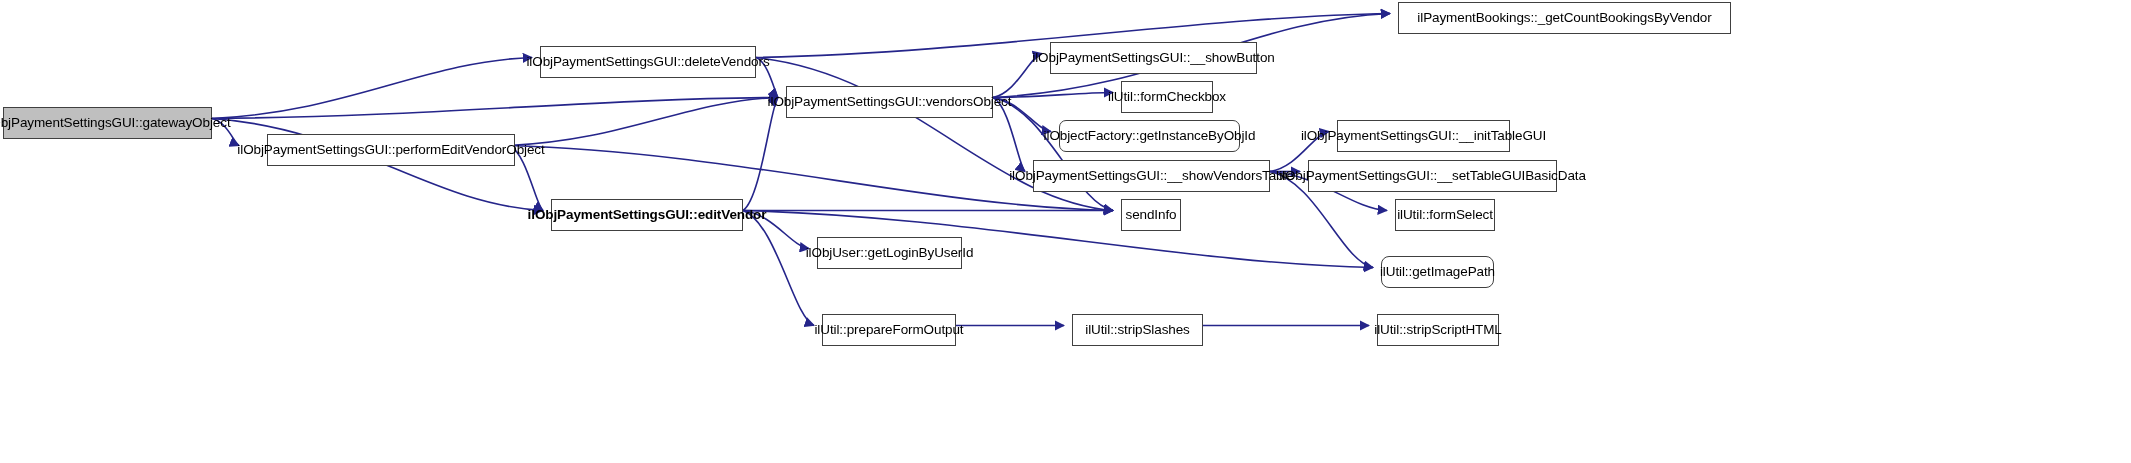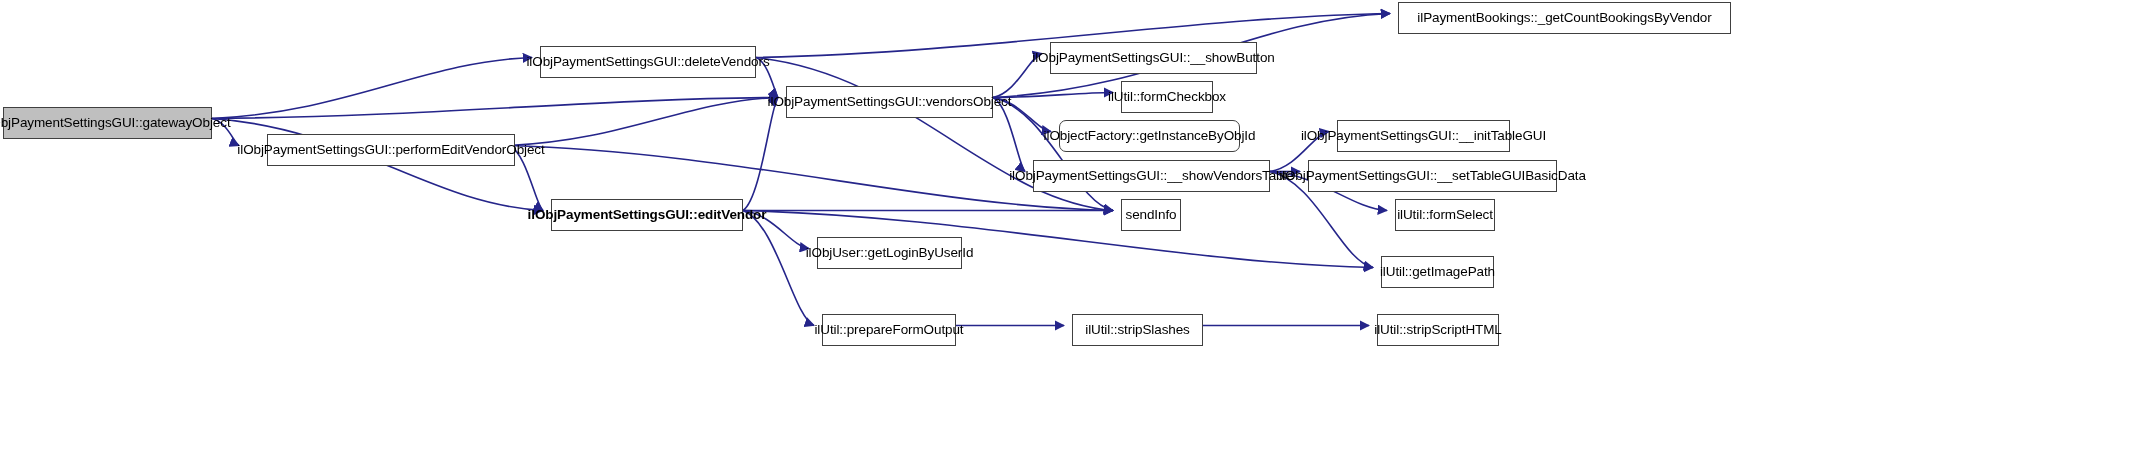--- a/index.html
+++ b/index.html
@@ -125,21 +125,21 @@
       </div>
       <div class="node" style="left: 1308px; top: 160px; width: 249px; height: 23px; align-items: center;">
         <span class="label">ilObjPaymentSettingsGUI::__setTableGUIBasicData</span>
       </div>
       <div class="node" style="left: 1121px; top: 199px; width: 60px; height: 23px; align-items: center;">
         <span class="label">sendInfo</span>
       </div>
       <div class="node" style="left: 1395px; top: 199px; width: 100px; height: 23px;">
         <span class="label">ilUtil::formSelect</span>
       </div>
-      <div class="node" style="left: 1381px; top: 256px; width: 113px; height: 29px;">
+      <div class="node" style="left: 1381px; top: 256px; width: 113px; height: 29px; border-radius: 8px;">
         <span class="label">ilUtil::getImagePath</span>
       </div>
       <div class="node" style="left: 817px; top: 237px; width: 145px; height: 15px;">
         <span class="label">ilObjUser::getLoginByUserId</span>
       </div>
       <div class="node" style="left: 822px; top: 314px; width: 134px; height: 15px;">
         <span class="label">ilUtil::prepareFormOutput</span>
       </div>
       <div class="node" style="left: 1072px; top: 314px; width: 131px; height: 23px;">
         <span class="label">ilUtil::stripSlashes</span>

